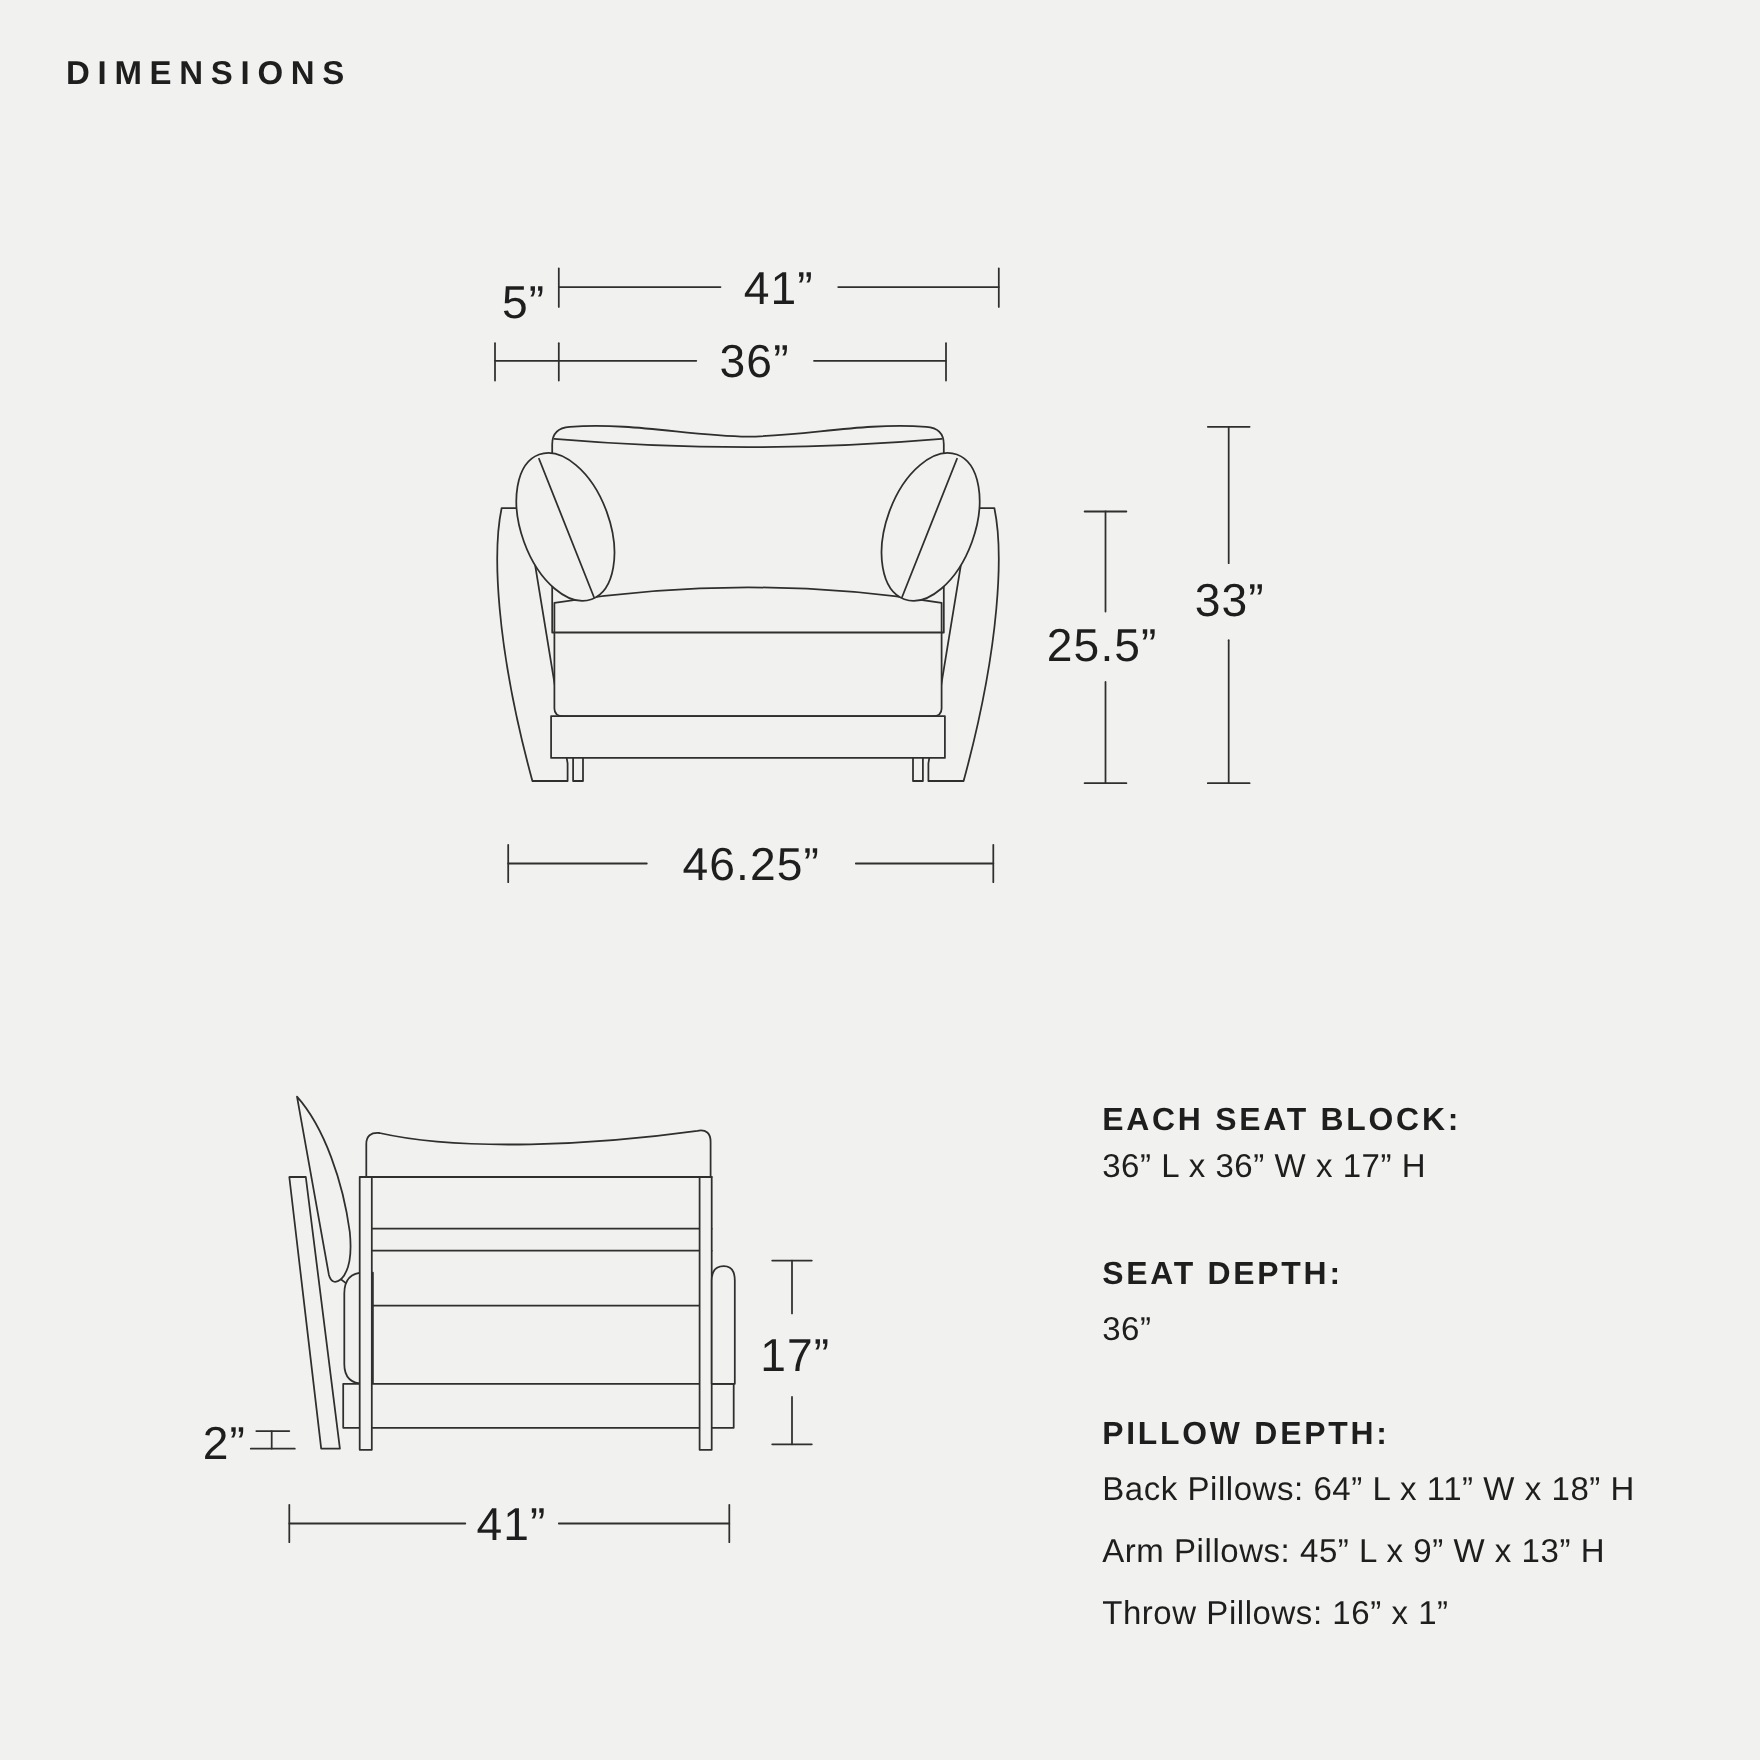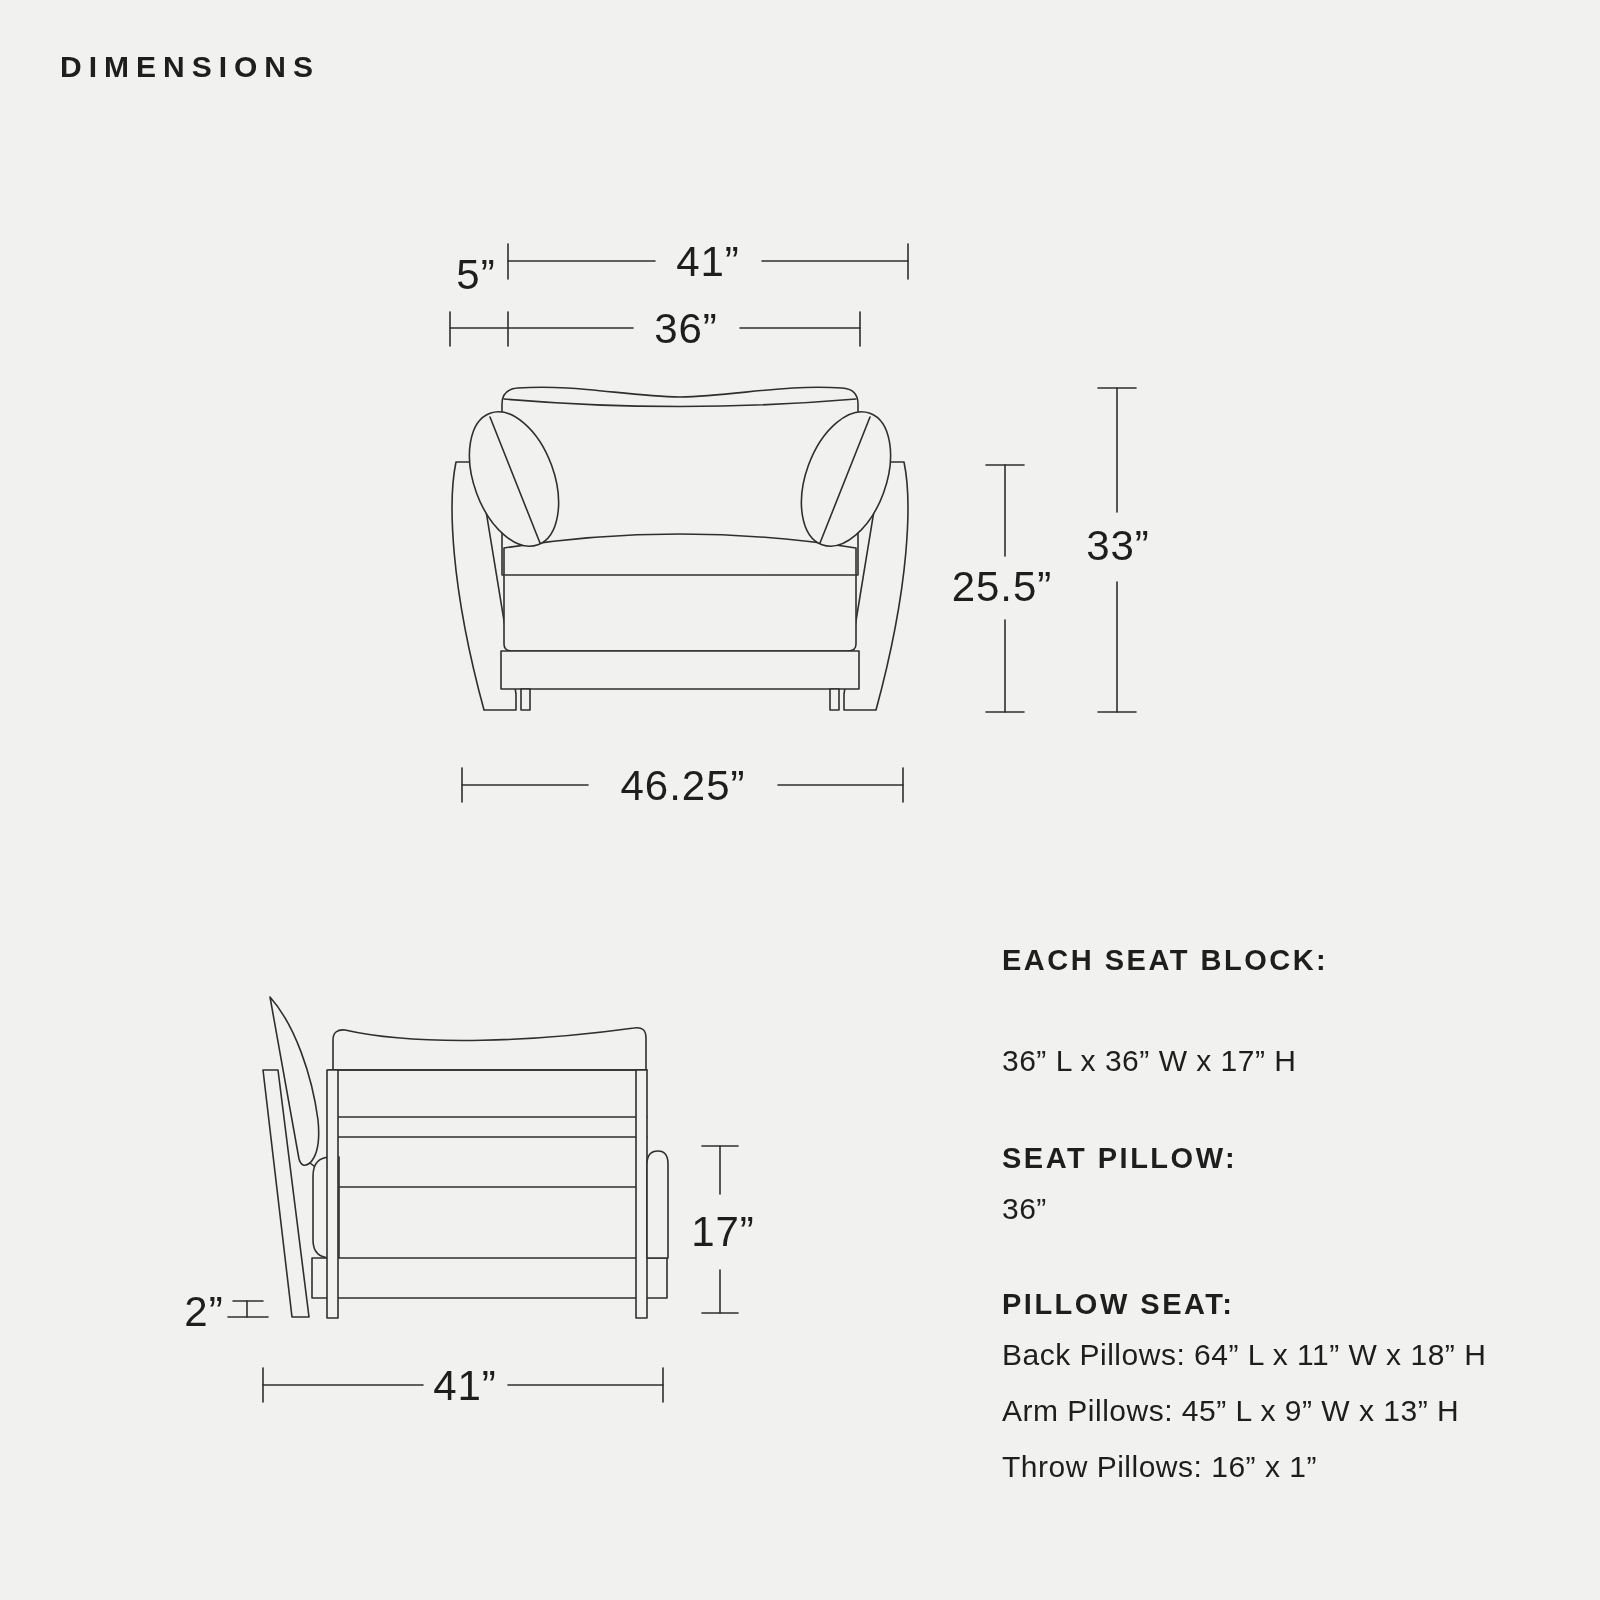--- a/index.html
+++ b/index.html
@@ -160,25 +160,25 @@
     <g class="dim">
       <line x1="263" y1="1385" x2="423" y2="1385"></line>
       <line x1="508" y1="1385" x2="663" y2="1385"></line>
       <line x1="263" y1="1368" x2="263" y2="1402"></line>
       <line x1="663" y1="1368" x2="663" y2="1402"></line>
       <text x="465" y="1400" text-anchor="middle">41”</text>
     </g>
   </svg>
 
   <div>
-    <div class="spec-line spec-heading" style="top:944px">EACH SEAT BLOCK:</div>
+    <div class="spec-line spec-heading" style="top:1002px">EACH SEAT BLOCK:</div>
     <div class="spec-line spec-body" style="top:1044px">36” L x 36” W x 17” H</div>
 
-    <div class="spec-line spec-heading" style="top:1142px">SEAT PILLOW:</div>
+    <div class="spec-line spec-heading" style="top:1142px">SEAT DEPTH:</div>
     <div class="spec-line spec-body" style="top:1192px">36”</div>
 
-    <div class="spec-line spec-heading" style="top:1288px">PILLOW SEAT:</div>
+    <div class="spec-line spec-heading" style="top:1288px">PILLOW DEPTH:</div>
     <div class="spec-line spec-body" style="top:1338px">Back Pillows: 64” L x 11” W x 18” H</div>
     <div class="spec-line spec-body" style="top:1394px">Arm Pillows: 45” L x 9” W x 13” H</div>
     <div class="spec-line spec-body" style="top:1450px">Throw Pillows: 16” x 1”</div>
   </div>
 
 </div>
 
 </body></html>

